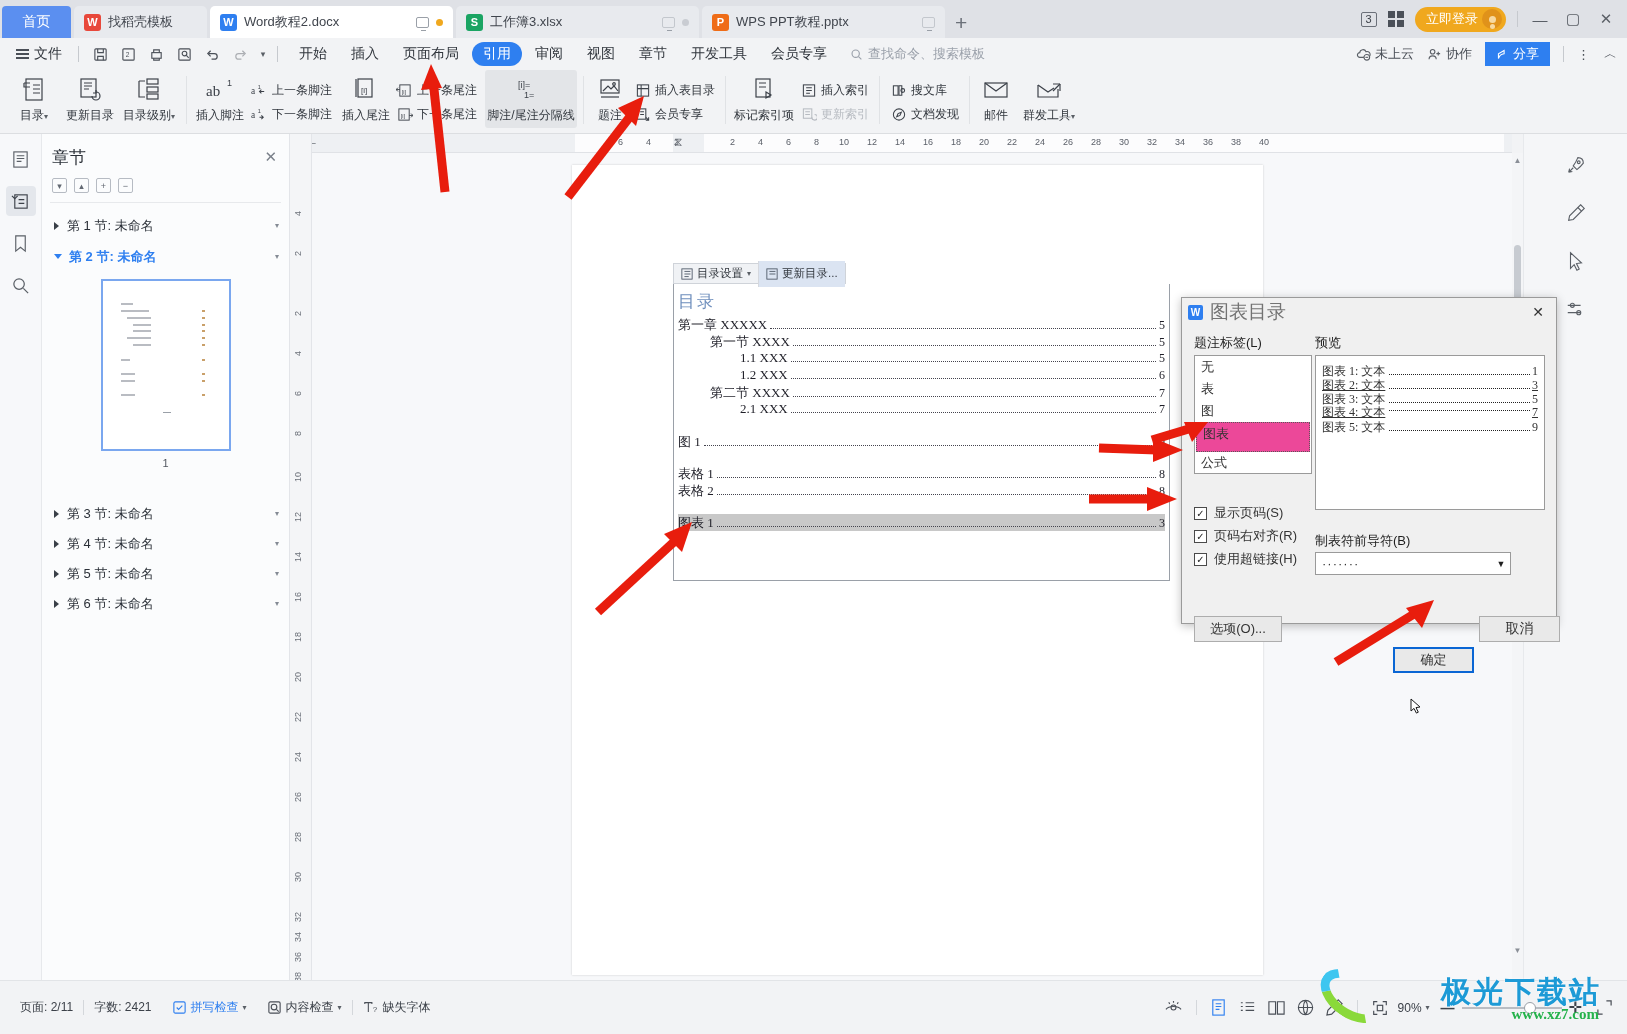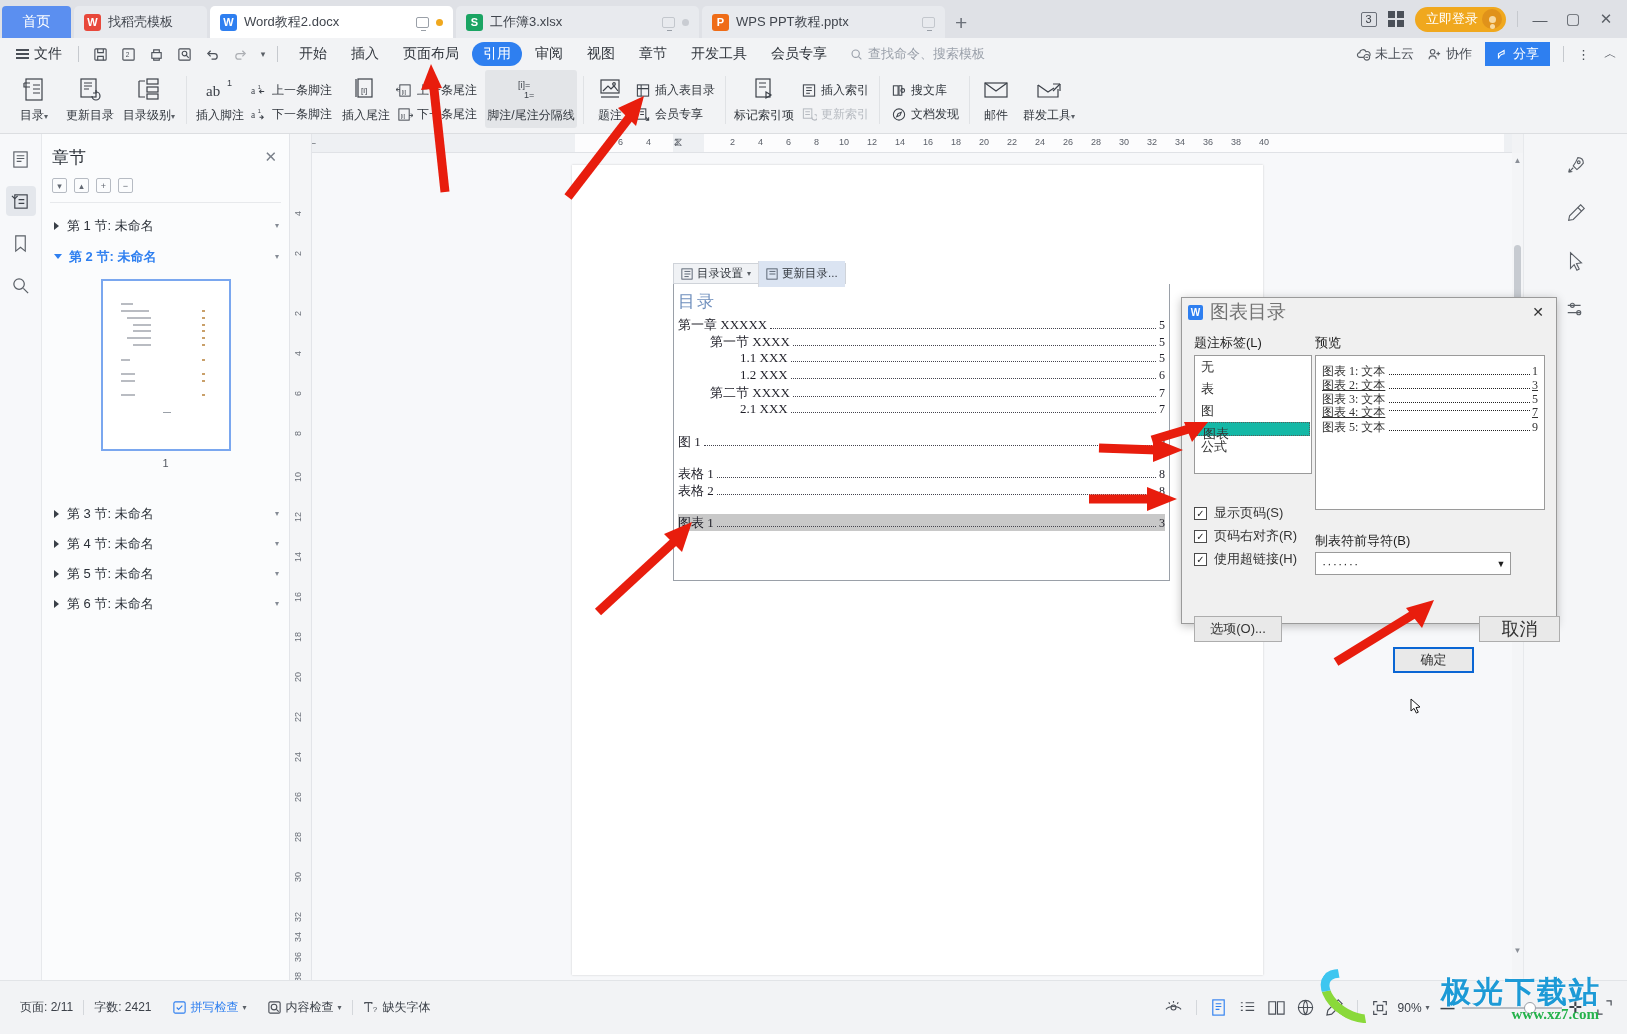--- a/index.html
+++ b/index.html
@@ -984,21 +984,21 @@
   </div>
 
   <div style="position:relative;height:299px;">
 
     <div style="position:absolute;left:12px;top:8px;font-size:13px;color:#1f1f1f;">题注标签(L)</div>
 
     <div style="position:absolute;left:12px;top:29px;width:118px;height:119px;background:#fff;border:1px solid #9a9a9a;overflow:hidden;">
       <div style="height:22px;line-height:22px;padding-left:6px;"><span>无</span></div>
       <div style="height:22px;line-height:22px;padding-left:6px;"><span>表</span></div>
       <div style="height:22px;line-height:22px;padding-left:6px;"><span>图</span></div>
-      <div style="height:14px;line-height:22px;padding-left:6px;background:#14b8a6;border:1px dotted #5a5a5a;margin:0 1px;"><span>图表</span></div>
+      <div style="height:30px;line-height:22px;padding-left:6px;background:#ec4899;border:1px dotted #5a5a5a;margin:0 1px;"><span>图表</span></div>
       <div style="height:22px;line-height:22px;padding-left:6px;"><span>公式</span></div>
     </div>
 
     <div style="position:absolute;left:12px;top:178px;display:flex;align-items:center;gap:7px;">
       <span style="width:13px;height:13px;border:1px solid #4a4a4a;background:#fff;display:inline-flex;align-items:center;justify-content:center;font-size:10px;color:#1f1f1f;">✓</span>
       <span>显示页码(S)</span>
     </div>
     <div style="position:absolute;left:12px;top:201px;display:flex;align-items:center;gap:7px;">
       <span style="width:13px;height:13px;border:1px solid #4a4a4a;background:#fff;display:inline-flex;align-items:center;justify-content:center;font-size:10px;color:#1f1f1f;">✓</span>
       <span>页码右对齐(R)</span>
@@ -1042,21 +1042,21 @@
       <span style="padding-left:6px;letter-spacing:1px;font-size:13px;">·······</span>
       <span style="margin-left:auto;width:18px;text-align:center;font-size:9px;color:#1f1f1f;">▼</span>
     </div>
 
     <div style="position:absolute;left:12px;top:290px;width:88px;height:26px;background:#e9e9e9;border:1px solid #adadad;display:flex;align-items:center;justify-content:center;font-size:13px;">
       <span>选项(O)...</span>
     </div>
     <div style="position:absolute;left:211px;top:290px;width:81px;height:26px;background:#e9e9e9;border:2px solid #0a66d4;display:flex;align-items:center;justify-content:center;font-size:13px;margin-top:31px;">
       <span>确定</span>
     </div>
-    <div style="position:absolute;left:297px;top:290px;width:81px;height:26px;background:#e9e9e9;border:1px solid #adadad;display:flex;align-items:center;justify-content:center;font-size:18px;">
+    <div style="position:absolute;left:297px;top:290px;width:81px;height:26px;background:#e9e9e9;border:1px solid #adadad;display:flex;align-items:center;justify-content:center;font-size:14px;">
       <span>取消</span>
     </div>
   </div>
 </div>
 
 <svg class="arrow" style="left:415px;top:62px;width:40px;height:135px;" viewBox="0 0 40 135">
   <path d="M30 130 L18 18" stroke="#e81d0d" stroke-width="9" fill="none"></path>
   <path d="M16 2 L27 26 L6 28 Z" fill="#e81d0d"></path>
 </svg>
 

